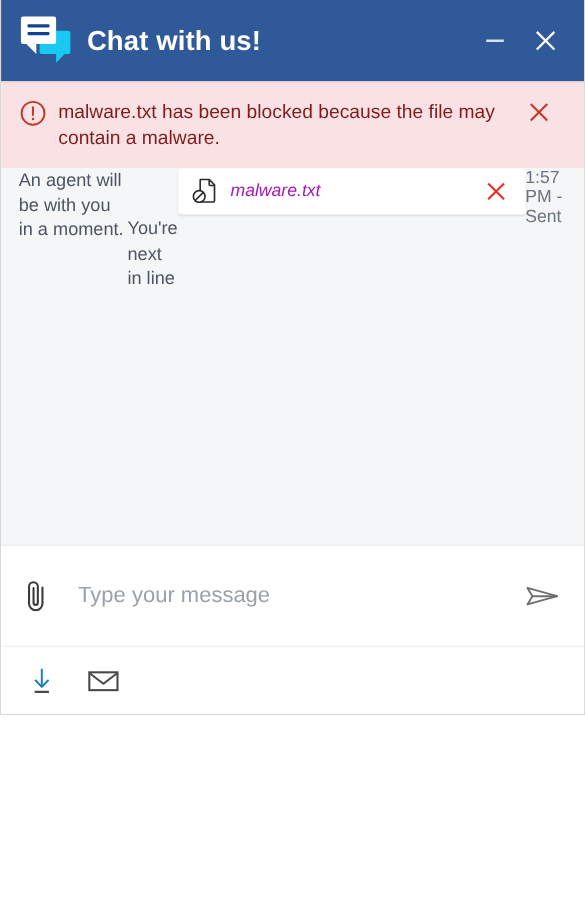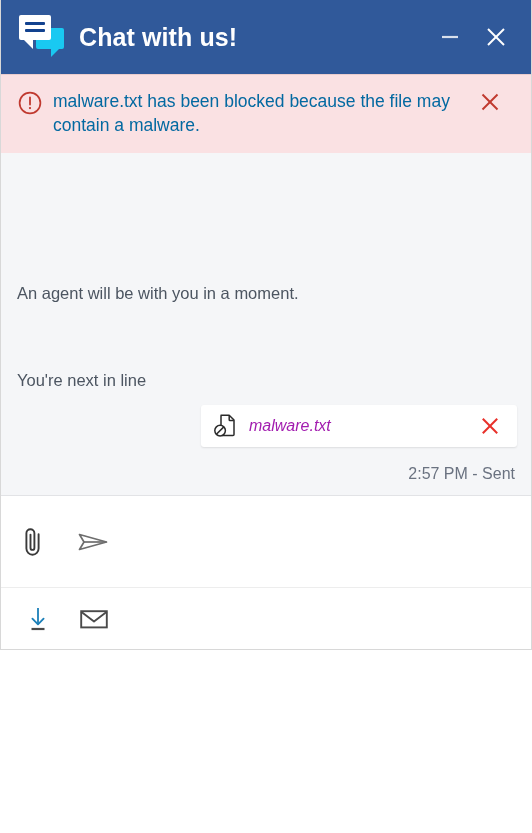--- a/index.html
+++ b/index.html
@@ -114,41 +114,41 @@
     border-top: 1px solid #e9cccd;
   }
   .alert-icon {
     flex: 0 0 26px;
     width: 26px; height: 26px;
     margin-top: 1px;
     margin-right: 10px;
   }
   .alert-text {
     flex: 1 1 auto;
-    color: #0369a1;
+    color: #7f1d1d;
     font-size: 17.5px;
     line-height: 1.38;
     padding-right: 6px;
     max-width: 420px;
   }
   .alert-close {
     flex: 0 0 34px;
     width: 34px; height: 32px;
     display: flex; align-items: flex-start; justify-content: center;
     cursor: pointer;
     margin-top: 2px;
   }
 
   
   .conversation {
     flex: 1 1 auto;
     background: #F5F6F8;
     position: relative;
     display: flex;
-    flex-direction: column;
+    flex-direction: row;
     justify-content: flex-end;
     padding: 0 14px 12px 16px;
     overflow: hidden;
   }
   .sys-msg {
     color: #4C5561;
     font-size: 16.5px;
     line-height: 1.35;
     margin-bottom: 20px;
   }
@@ -312,30 +312,31 @@
         <div class="file-remove">
           <svg width="22" height="22" viewBox="0 0 22 22">
             <line x1="3.8" y1="3.8" x2="18.2" y2="18.2" stroke="#E8302A" stroke-width="2"></line>
             <line x1="18.2" y1="3.8" x2="3.8" y2="18.2" stroke="#E8302A" stroke-width="2"></line>
           </svg>
         </div>
       </div>
     </div>
 
     <div class="status-row">
-      <div class="status-text">2:57 PM - Sent</div>
+      <div class="status-text">1:57 PM - Sent</div>
     </div>
   </div>
 
   <div class="composer">
     <div class="attach-btn">
       <svg width="26" height="34" viewBox="0 0 26 34">
         <path d="M17.6 9.2 v14.4 a6.1 6.1 0 0 1 -12.2 0 V8.3 a4 4 0 0 1 8 0 v14.6 a1.95 1.95 0 0 1 -3.9 0 V9.6" fill="none" stroke="#3A3A3A" stroke-width="1.9" stroke-linecap="round" stroke-linejoin="round"></path>
       </svg>
     </div>
+    <input class="msg-input" type="text" placeholder="Type your message" style="">
     <div class="send-btn">
       <svg width="36" height="28" viewBox="0 0 36 28">
         <path d="M4.5 6.5 L31.5 14 L4.5 21.5 L9 14 Z" fill="none" stroke="#6E6E6E" stroke-width="1.7" stroke-linejoin="round"></path>
         <line x1="9" y1="14" x2="31.5" y2="14" stroke="#6E6E6E" stroke-width="1.7"></line>
       </svg>
     </div>
   </div>
 
   <div class="toolbar">
     <div class="tool-btn">

